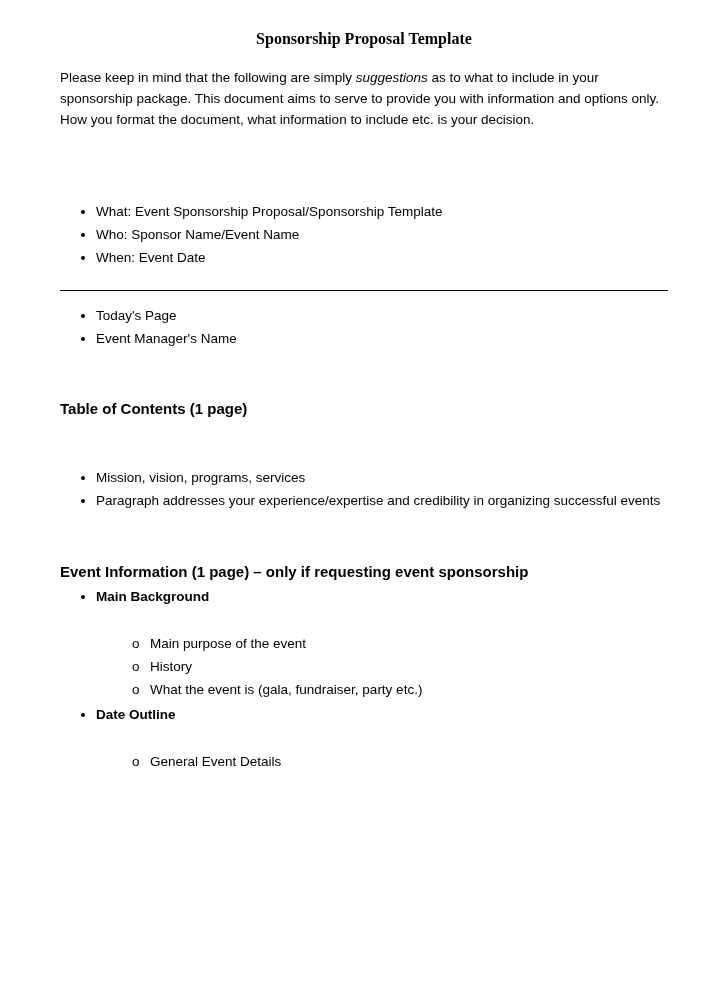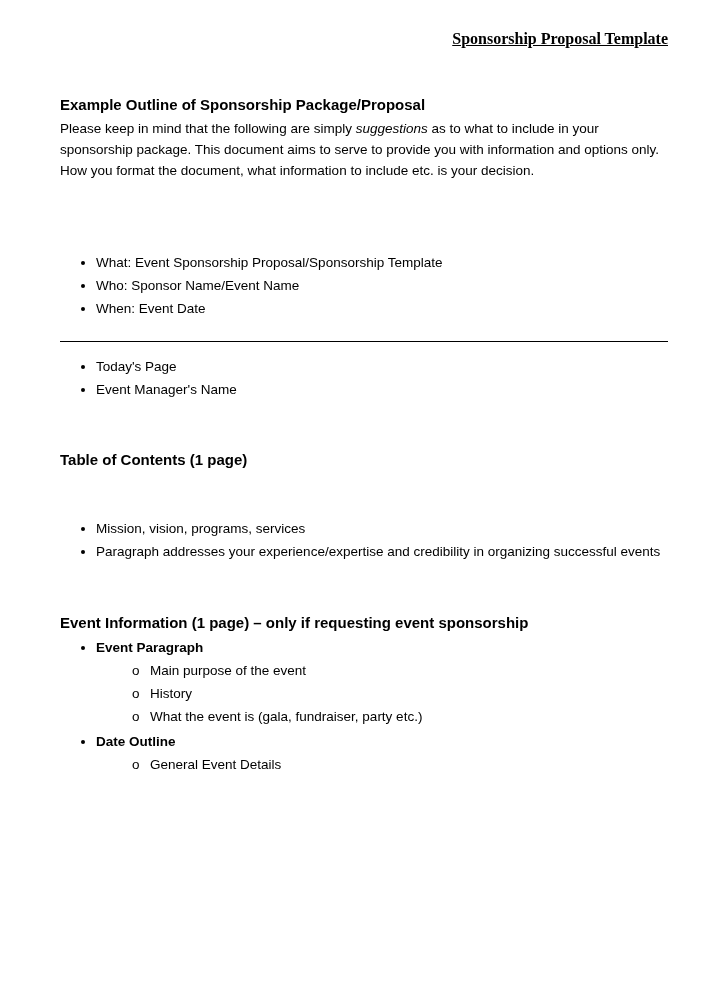--- a/index.html
+++ b/index.html
@@ -12,24 +12,22 @@
       background: #ffffff;
       font-family: 'Times New Roman', Times, serif;
       font-size: 14px;
       color: #000000;
       width: 728px;
       min-height: 993px;
       padding: 30px 60px 30px 60px;
     }
 
     .page-title {
-      text-align: right;
+      text-align: center;
       font-size: 16px;
-      text-decoration: underline;
-      margin-bottom: 28px;
       font-family: 'Times New Roman', Times, serif;
     }
 
     .section-heading {
       font-size: 15px;
       font-weight: bold;
       margin-bottom: 6px;
       font-family: Arial, sans-serif;
     }
 
@@ -66,20 +64,21 @@
     ul.bullet-list li {
       font-size: 13.5px;
       line-height: 1.7;
       font-family: Arial, sans-serif;
     }
 
     ul.sub-circle {
       list-style-type: none;
       margin-left: 36px;
       margin-bottom: 2px;
+      margin-top: 24px;
     }
 
     ul.sub-circle li {
       font-size: 13.5px;
       line-height: 1.7;
       font-family: Arial, sans-serif;
       position: relative;
       padding-left: 18px;
     }
 
@@ -95,21 +94,20 @@
     }
   </style>
 </head>
 <body>
 
 <h1 class="page-title">Sponsorship Proposal Template</h1>
 
 <div class="spacer"></div>
 
 <div class="section-block">
-  <div class="section-heading">Example Outline of Sponsorship Package/Proposal</div>
   <p class="intro-text">
     <span>Please keep in mind that the following are simply </span><span class="italic">suggestions</span><span> as to what to include in your sponsorship package. This document aims to serve to provide you with information and options only.  How you format the document, what information to include etc. is your decision.</span>
   </p>
 </div>
 
 <div class="spacer-lg"></div>
 <div class="spacer"></div>
 
 <div class="section-block">
   <ul class="bullet-list">
@@ -142,21 +140,21 @@
     <li>Paragraph addresses your experience/expertise and credibility in organizing successful events</li>
   </ul>
 </div>
 
 <div class="spacer-lg"></div>
 
 <div class="section-block">
   <div class="section-heading">Event Information (1 page) – only if requesting event sponsorship</div>
   <ul class="bullet-list">
     <li>
-      <strong>Event Paragraph</strong>
+      <strong>Main Background</strong>
       <ul class="sub-circle">
         <li>Main purpose of the event</li>
         <li>History</li>
         <li>What the event is (gala, fundraiser, party etc.)</li>
       </ul>
     </li>
     <li>
       <strong>Date Outline</strong>
       <ul class="sub-circle">
         <li>General Event Details</li>

